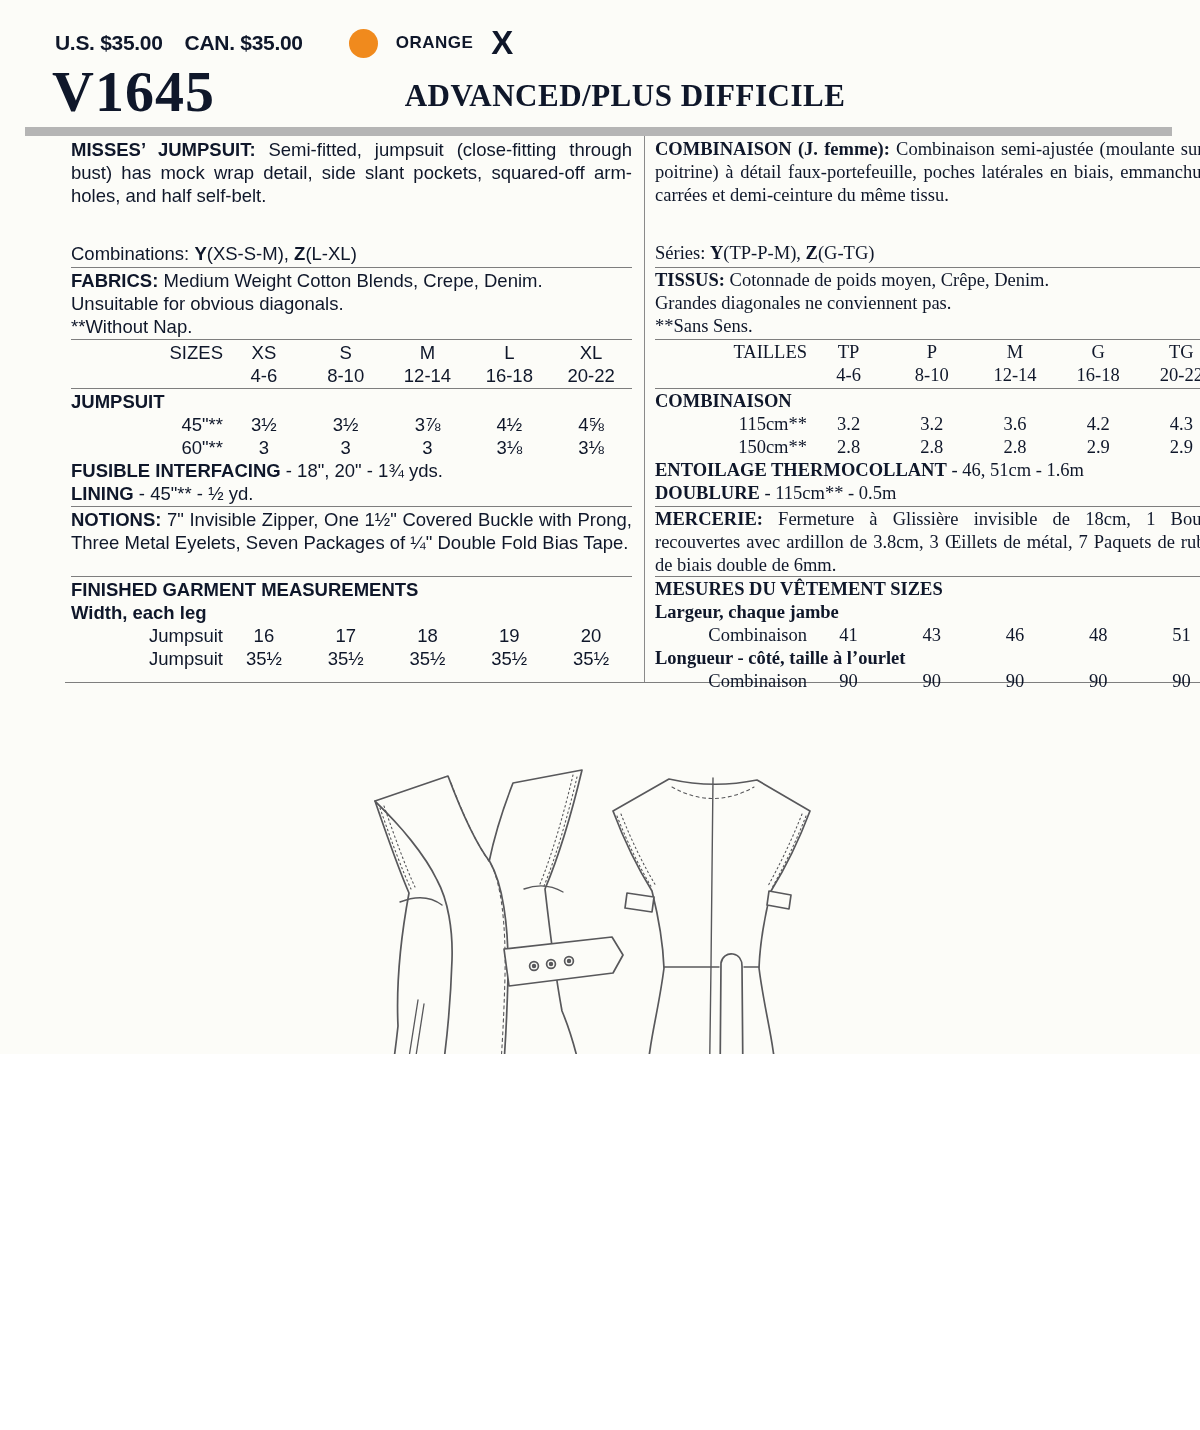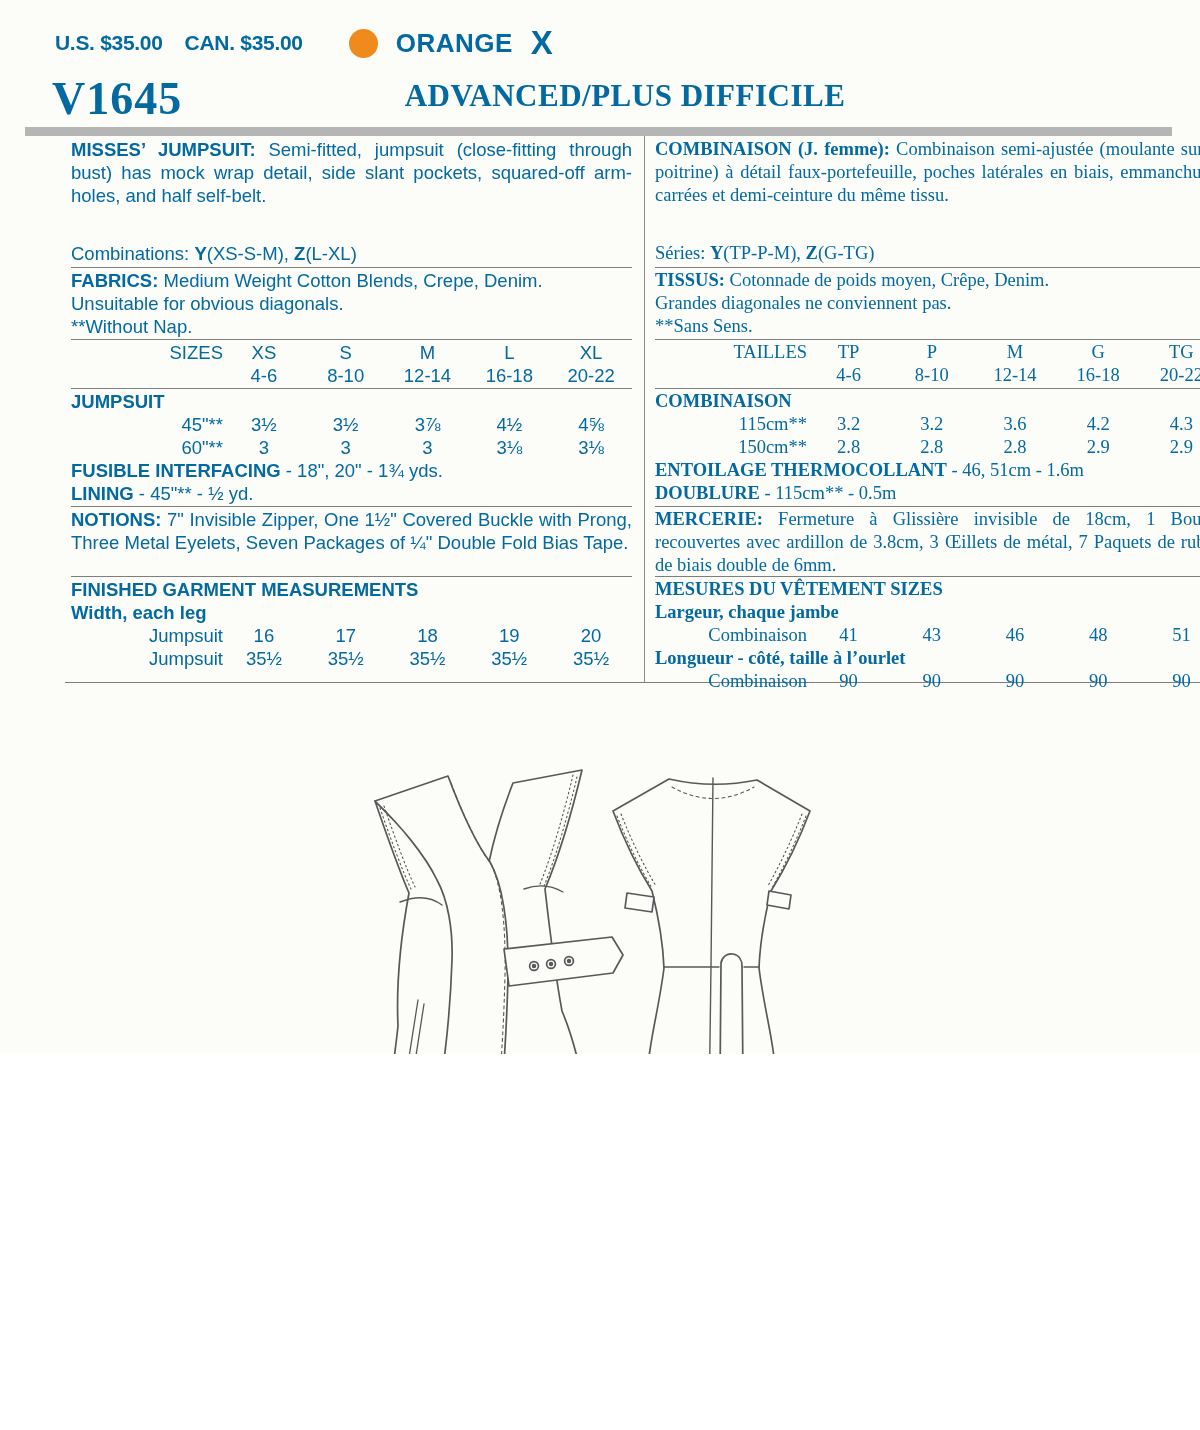--- a/index.html
+++ b/index.html
@@ -1,27 +1,27 @@
 <!DOCTYPE html>
 <html><head>
 <meta charset="utf-8">
 <style>
   html,body{margin:0;padding:0;}
-  .page{position:relative;width:1200px;height:1054px;background:#fcfcf8;color:#0369a1;
+  .page{position:relative;width:1200px;height:1054px;background:#fcfcf8;color:#0f172a;
         font-family:"Liberation Sans", sans-serif;overflow:hidden;}
 
   
   .price-row{position:absolute;top:24px;left:55px;display:flex;align-items:center;
              font-weight:700;font-size:21px;letter-spacing:-0.3px;white-space:nowrap;}
   .price-us{margin-right:22px;}
   .color-dot{width:29px;height:29px;border-radius:50%;margin:0 18px 0 46px;}
-  .color-label{font-size:26px;font-weight:700;letter-spacing:0.5px;}
+  .color-label{font-size:17px;font-weight:700;letter-spacing:0.5px;}
   .color-code{font-size:33px;font-weight:700;margin-left:18px;}
-  .pattern-number{position:absolute;top:72px;left:52px;
-                  font-family:"Liberation Serif", serif;font-size:46px;font-weight:600;
+  .pattern-number{position:absolute;top:58px;left:52px;
+                  font-family:"Liberation Serif", serif;font-size:58px;font-weight:600;
                   letter-spacing:1px;}
   .difficulty{position:absolute;top:78px;left:380px;width:490px;text-align:center;
               font-family:"Liberation Serif", serif;font-size:31px;font-weight:700;
               letter-spacing:0.5px;}
   .gray-bar{position:absolute;top:127px;left:25px;width:1147px;height:9px;background:#b5b5b5;}
 
   
   .panel{position:absolute;top:136px;left:25px;width:1160px;height:546px;
          display:flex;border-bottom:1px solid #7e7e7e;font-size:18.5px;line-height:23px;margin-left:40px;}
   .col{box-sizing:border-box;}

